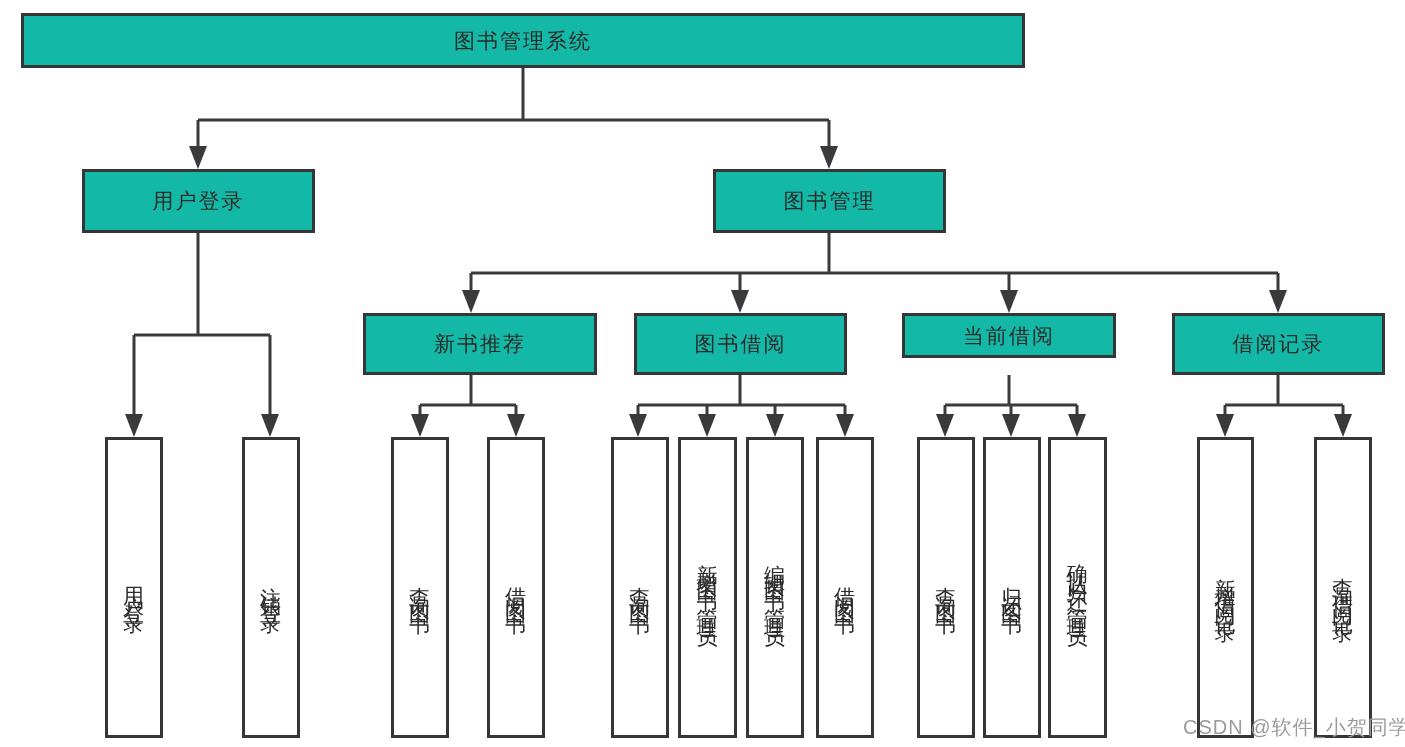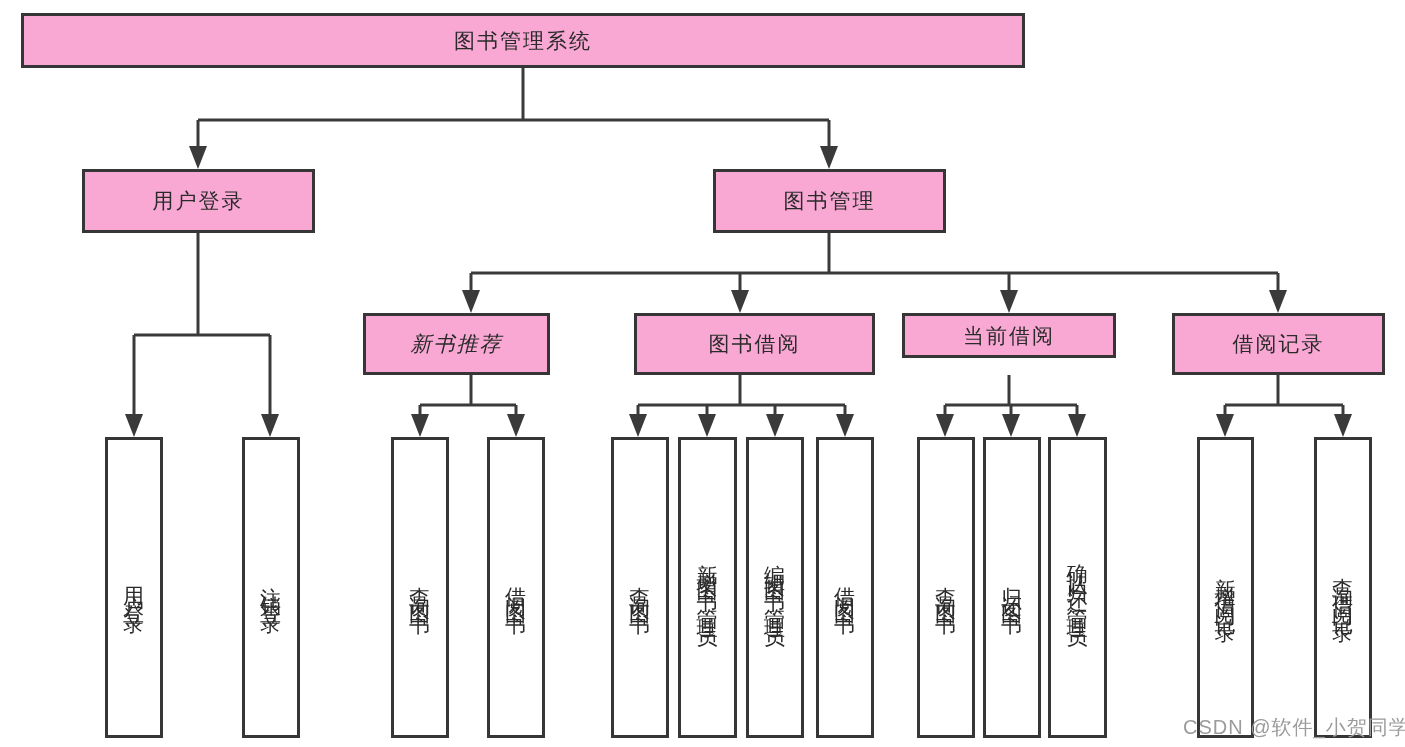--- a/index.html
+++ b/index.html
@@ -13,21 +13,21 @@
   }
   #connectors {
     position: absolute;
     left: 0; top: 0;
     width: 1405px; height: 747px;
   }
   .hbox {
     position: absolute;
     box-sizing: border-box;
     border: 3px solid #363636;
-    background: #f9a8d4;
+    background: #14b8a6;
     display: flex;
     align-items: center;
     justify-content: center;
     font-size: 21px;
     color: #2a2a2a;
     letter-spacing: 2px;
     z-index: 2;
   }
   .vbox {
     position: absolute;
@@ -134,24 +134,24 @@
     <span>图书管理系统</span>
   </div>
 
   <div class="hbox" style="left:82px; top:169px; width:233px; height:64px;">
     <span>用户登录</span>
   </div>
   <div class="hbox" style="left:713px; top:169px; width:233px; height:64px;">
     <span>图书管理</span>
   </div>
 
-  <div class="hbox" style="left:363px; top:313px; width:187px; height:62px;font-style:italic;">
+  <div class="hbox" style="left:363px; top:313px; width:234px; height:62px;">
     <span>新书推荐</span>
   </div>
-  <div class="hbox" style="left:634px; top:313px; width:241px; height:62px;">
+  <div class="hbox" style="left:634px; top:313px; width:213px; height:62px;">
     <span>图书借阅</span>
   </div>
   <div class="hbox" style="left:902px; top:313px; width:214px; height:45px;">
     <span>当前借阅</span>
   </div>
   <div class="hbox" style="left:1172px; top:313px; width:213px; height:62px;">
     <span>借阅记录</span>
   </div>
 
   <div class="vbox" style="left:105px; top:437px; width:58px; height:301px;">

